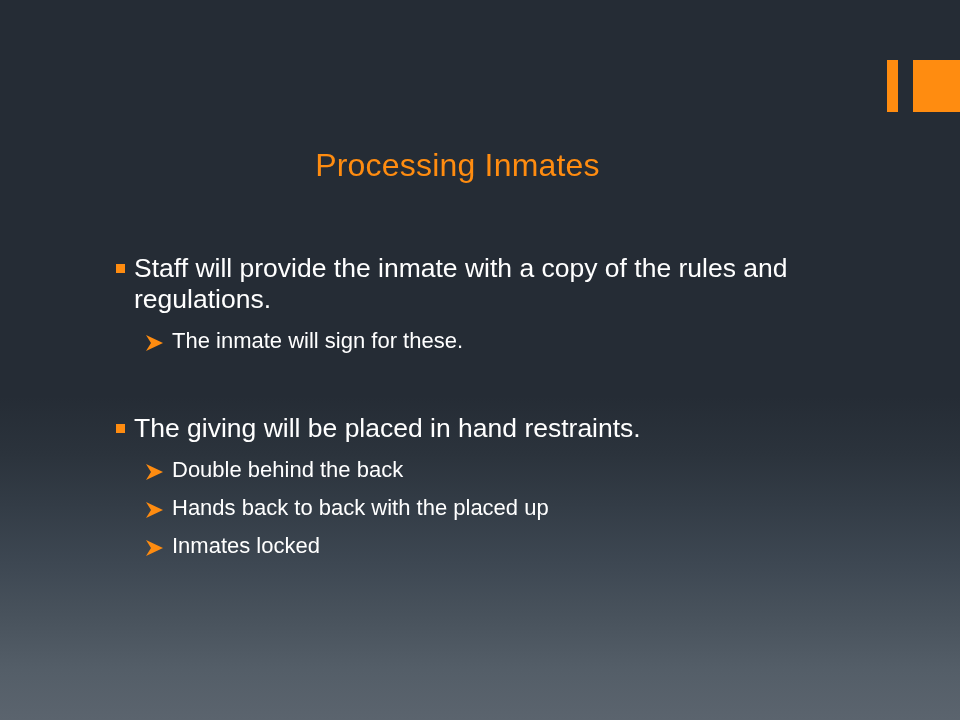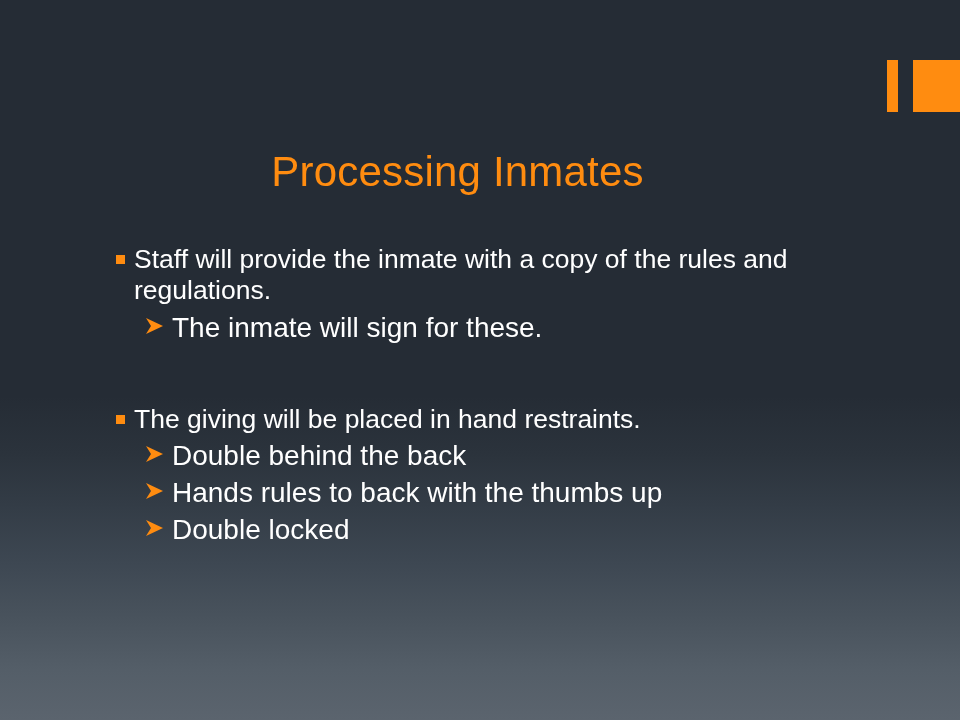--- a/index.html
+++ b/index.html
@@ -50,30 +50,30 @@
   }
 
   
   #title {
     position: absolute;
     top: 148px;
     left: 60px;
     width: 795px;
     text-align: center;
     color: #FF8C10;
-    font-size: 42px;
+    font-size: 32px;
     line-height: 1.12;
     letter-spacing: 0.2px;
     white-space: nowrap;
   }
 
   
   #body {
     position: absolute;
-    top: 244px;
+    top: 253px;
     left: 112px;
     width: 740px;
     color: #FFFFFF;
   }
 
   
   .l1 {
     position: relative;
     padding-left: 22px;
     font-size: 26.5px;
@@ -86,23 +86,24 @@
     top: 11px;
     width: 9px;
     height: 9px;
     background: #FF8C10;
   }
 
   
   .l2 {
     position: relative;
     padding-left: 60px;
-    font-size: 28px;
+    font-size: 22px;
     line-height: 1.18;
     color: #FFFFFF;
+    margin-top: 8px;
   }
   .l2 .mk {
     position: absolute;
     left: 31px;
     top: 3px;
     width: 24px;
     height: 24px;
     color: #FF8C10;
     line-height: 24px;
   }
@@ -163,28 +164,28 @@
     </div>
 
     <div class="gap-sm"></div>
 
     <div class="l2">
       <span class="mk">
         <svg width="24" height="24" viewBox="0 0 24 24" aria-hidden="true">
           <path d="M3 4 L20 12 L3 20 L8 12 Z" fill="#FF8C10"></path>
         </svg>
       </span>
-      <span>Hands rules to back with the thumbs up</span>
+      <span>Hands back to back with the placed up</span>
     </div>
 
     <div class="gap-sm"></div>
 
     <div class="l2">
       <span class="mk">
         <svg width="24" height="24" viewBox="0 0 24 24" aria-hidden="true">
           <path d="M3 4 L20 12 L3 20 L8 12 Z" fill="#FF8C10"></path>
         </svg>
       </span>
-      <span>Double locked</span>
+      <span>Inmates locked</span>
     </div>
 
   </div>
 </div>
 
 </body></html>

